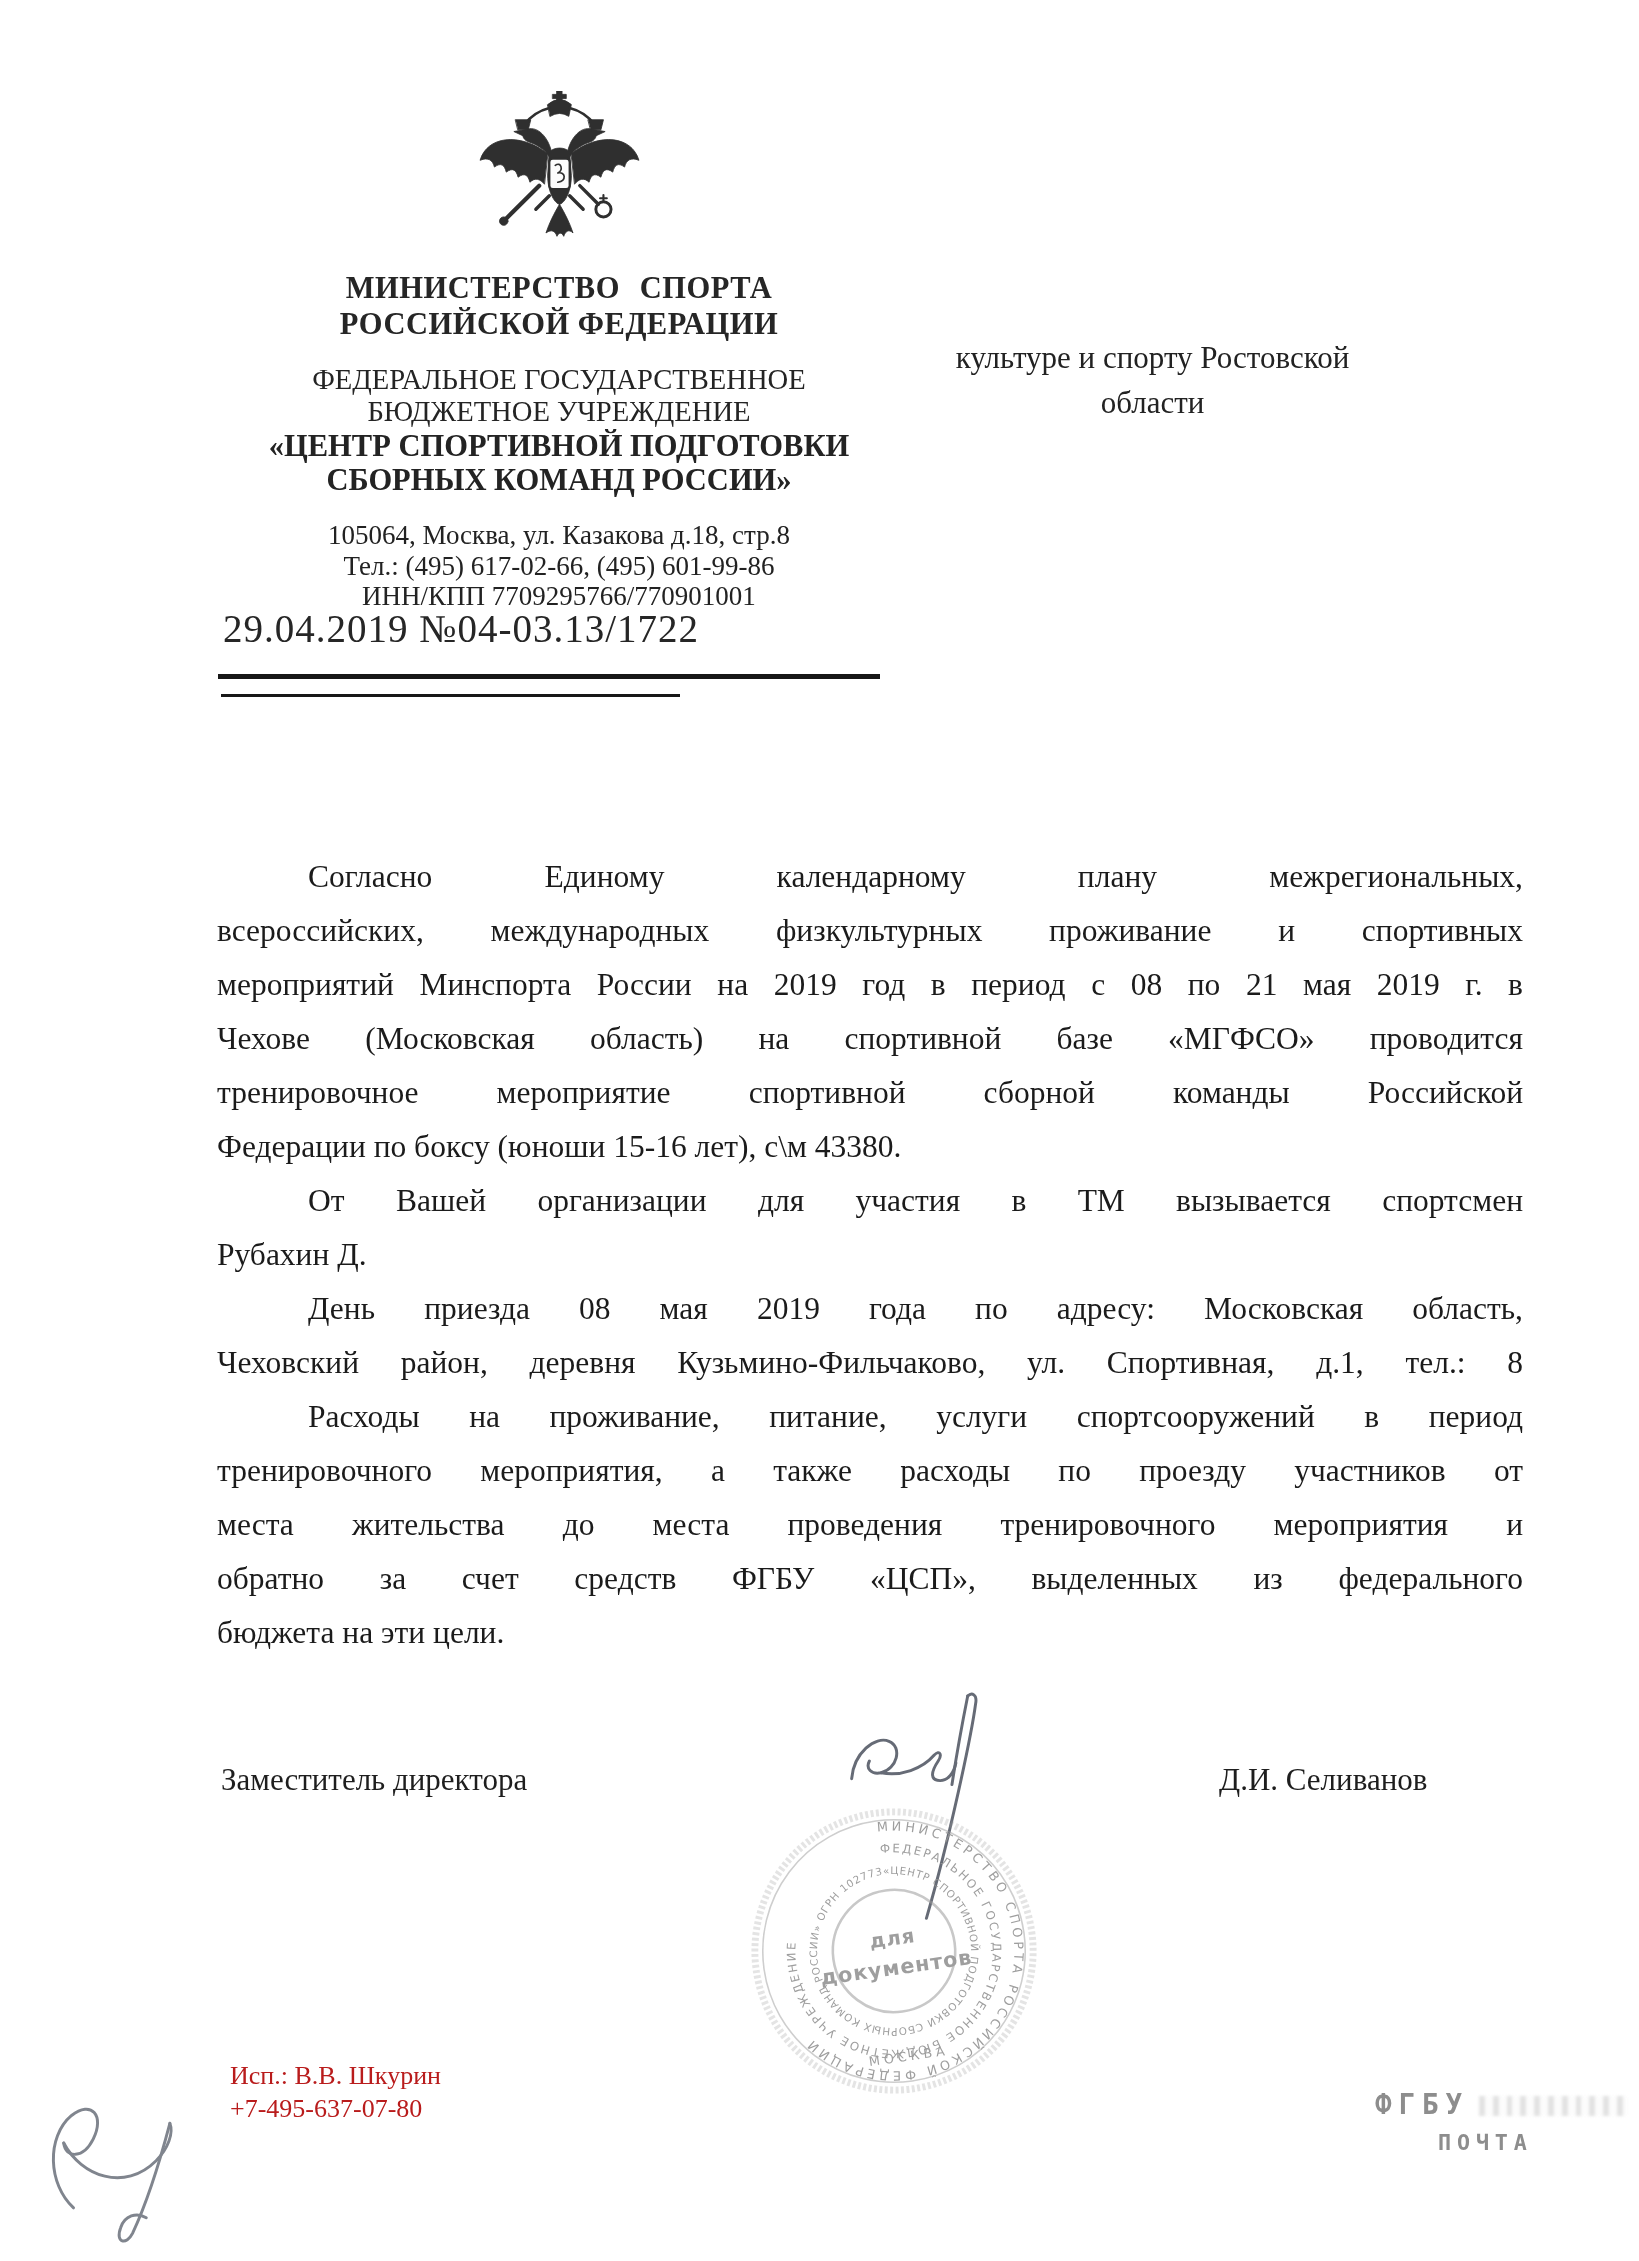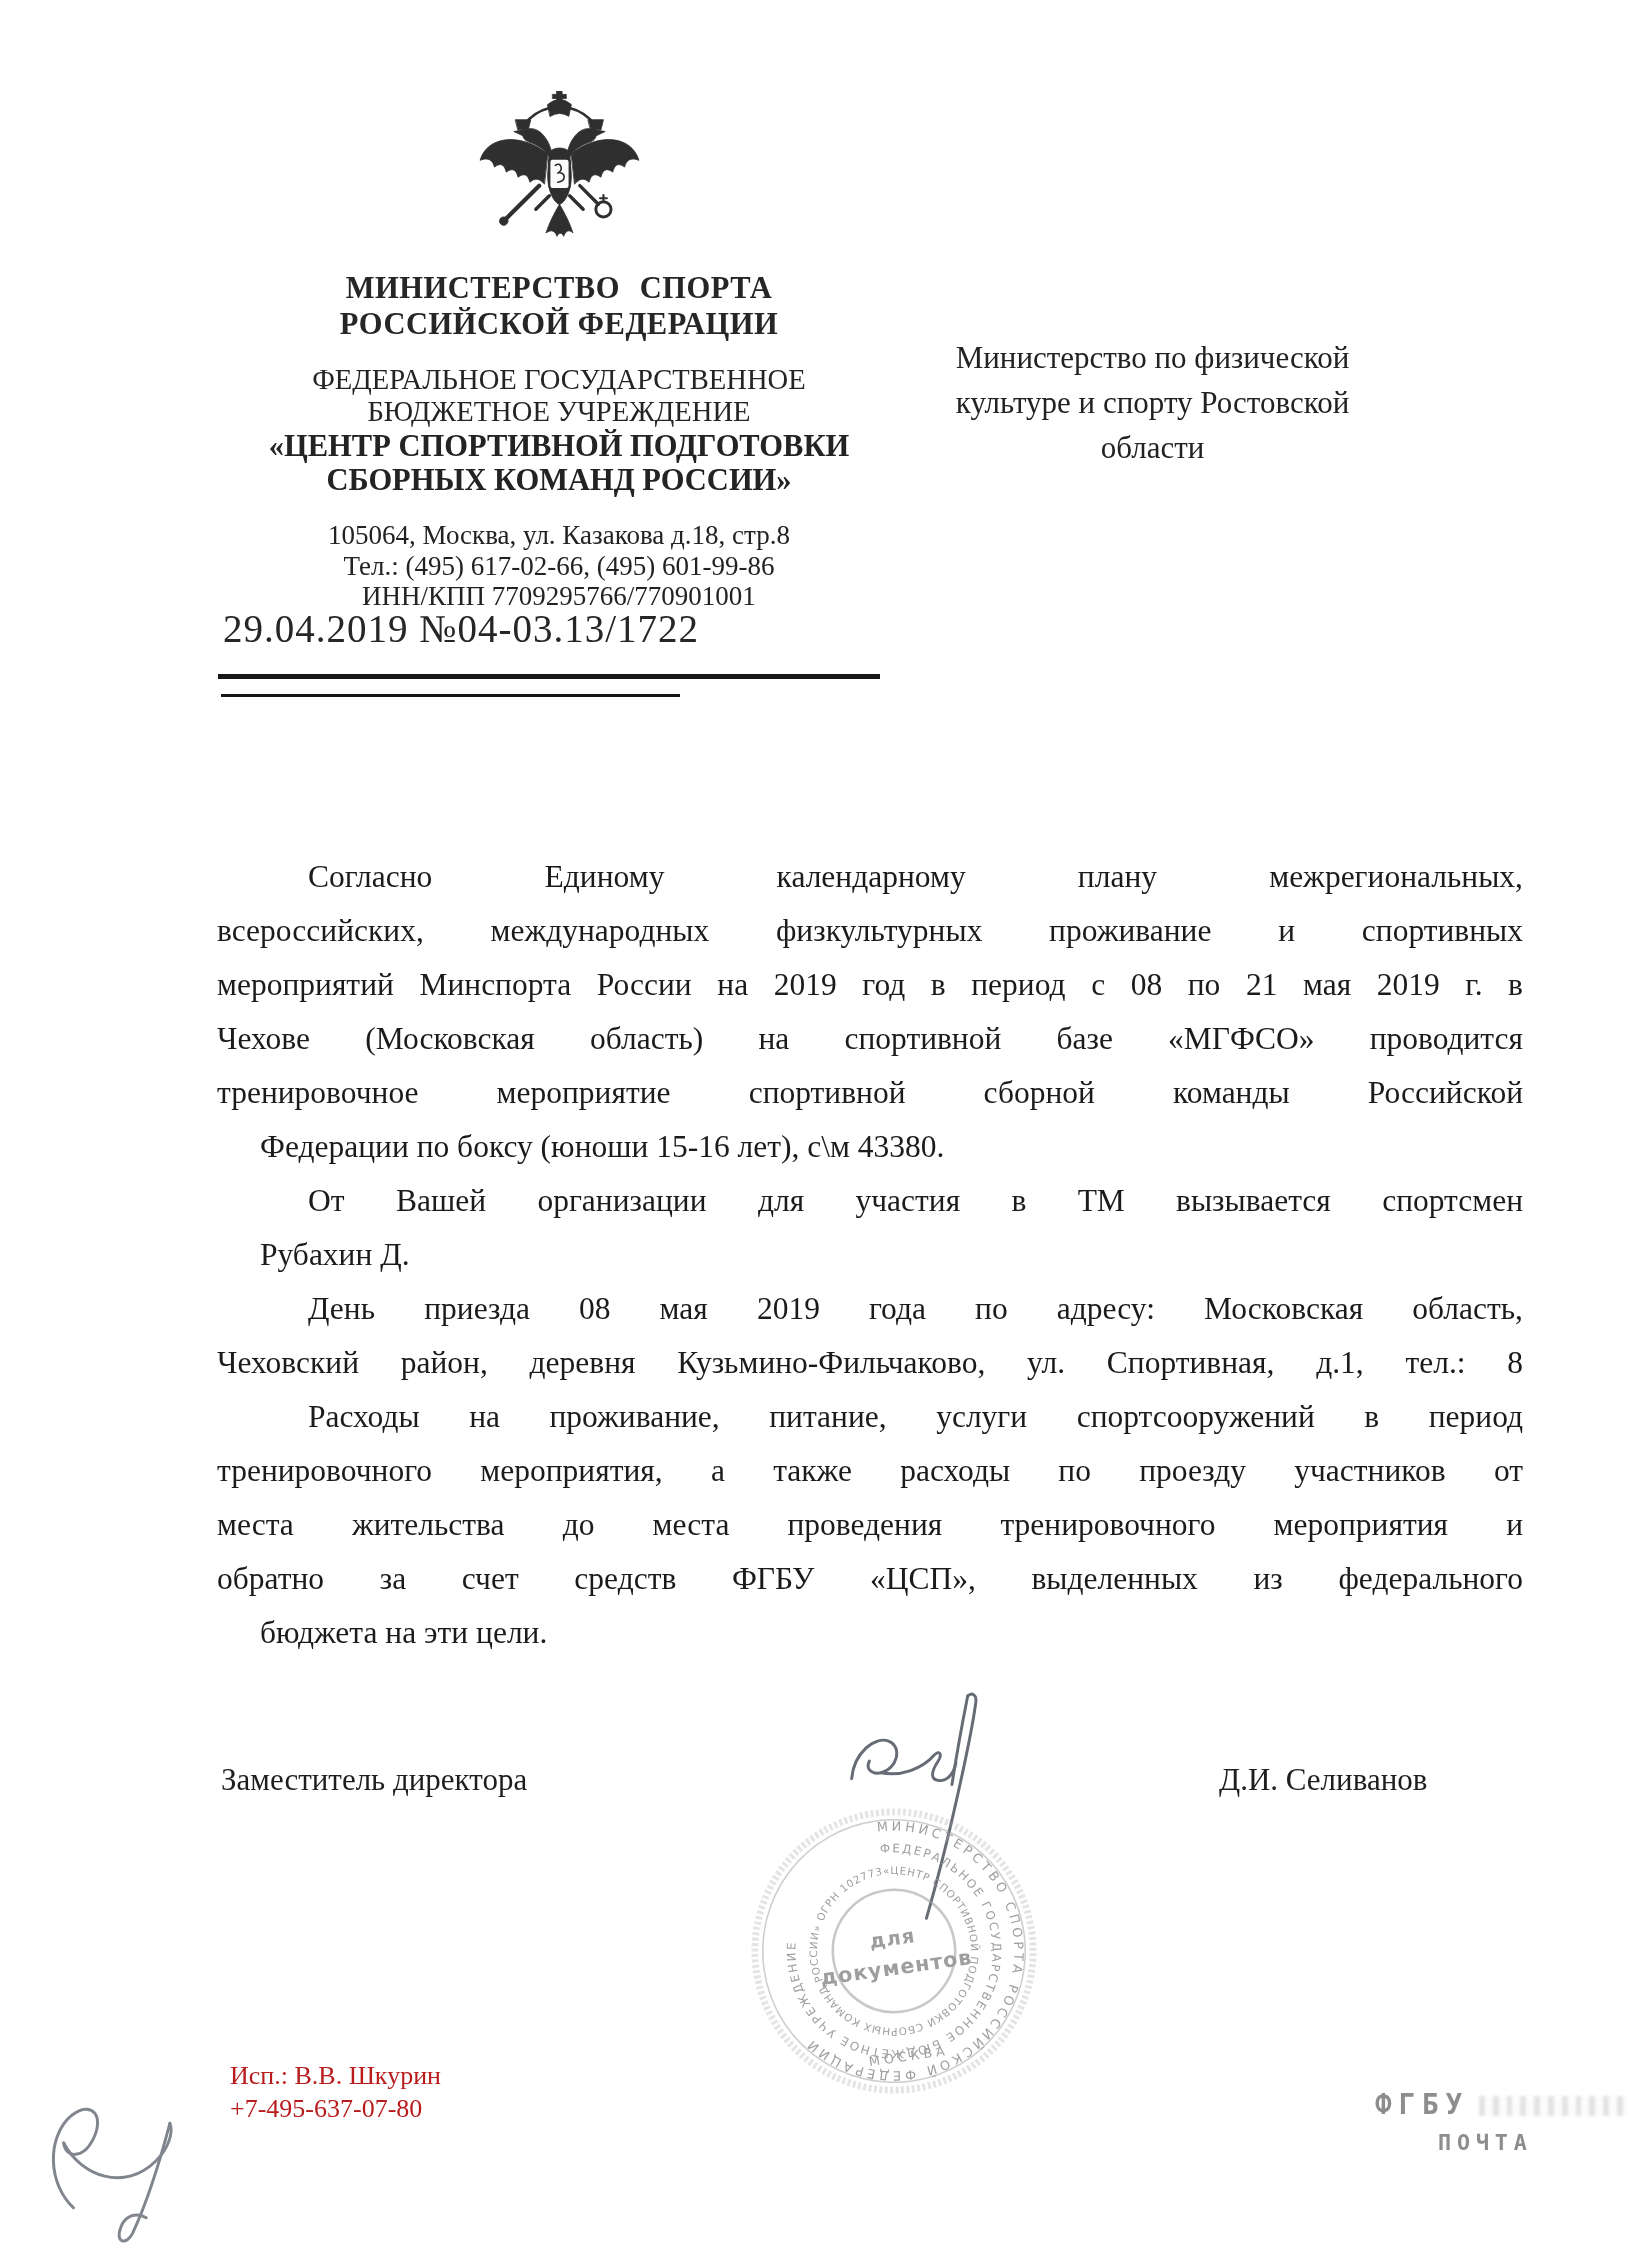--- a/index.html
+++ b/index.html
@@ -21,21 +21,21 @@
   .rcpt { position:absolute; left:906px; top:335px; width:493px; text-align:center;
           font-size:31px; line-height:45px; color:#222; }
   
   .ref { position:absolute; left:223px; top:606px; font-size:39px; letter-spacing:1px; color:#262626; }
   .ref-strike { position:absolute; left:218px; top:674px; width:662px; height:4.9px; background:#171717; }
   .ref-under  { position:absolute; left:221px; top:694px; width:459px; height:3px; background:#171717; }
   
   .bodytext { position:absolute; left:217px; top:850px; width:1306px; font-size:31.5px; color:#1b1b1b; }
   .line { height:54px; line-height:54px; text-align:justify; text-align-last:justify; }
   .line.first { text-indent:91px; }
-  .line.end { text-align-last:left;margin-left:43px; }
+  .line.end { text-align-last:left; }
   
   .sig-pos  { position:absolute; left:221px;  top:1762px; font-size:31px; color:#1e1e1e; }
   .sig-name { position:absolute; left:1219px; top:1762px; font-size:31px; color:#1e1e1e; }
   .sig-svg    { position:absolute; left:832px; top:1690px; }
   .stamp-svg  { position:absolute; left:746px; top:1803px; transform:rotate(-8deg); opacity:.9; }
   .stamp-svg text { font-family:"DejaVu Sans", sans-serif; fill:#949494; }
   
   .exec { position:absolute; left:230px; top:2059px; font-size:26px; line-height:33px; color:#b91c1c; }
   .scribble-svg { position:absolute; left:29.6px; top:2086px; }
   .pm { position:absolute; font-family:"DejaVu Sans Mono", monospace; color:#8d8d8d; font-weight:bold;text-align:right; }
@@ -88,21 +88,20 @@
       <div class="orgB">СБОРНЫХ КОМАНД РОССИИ»</div>
     </div>
     <div class="addrblock">
       <div>105064, Москва, ул. Казакова д.18, стр.8</div>
       <div>Тел.: (495) 617-02-66, (495) 601-99-86</div>
       <div>ИНН/КПП 7709295766/770901001</div>
     </div>
   </div>
 
   <div class="rcpt">
-    <div>Министерство по физической</div>
     <div>культуре и спорту Ростовской</div>
     <div>области</div>
   </div>
 
   <div class="ref">29.04.2019 №04-03.13/1722</div>
   <div class="ref-strike"></div>
   <div class="ref-under"></div>
 
   <div class="bodytext">
     <div class="line first">Согласно Единому календарному плану межрегиональных,</div>

